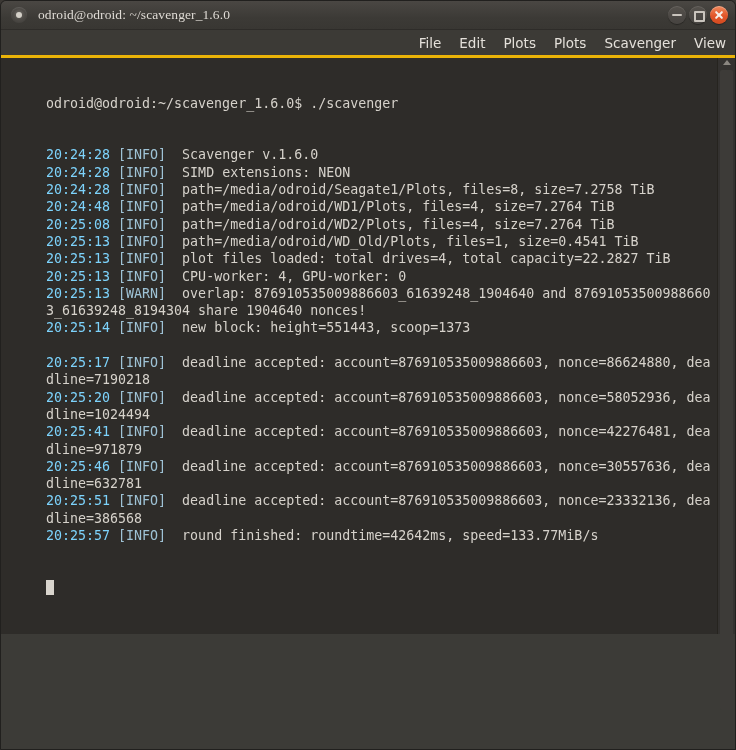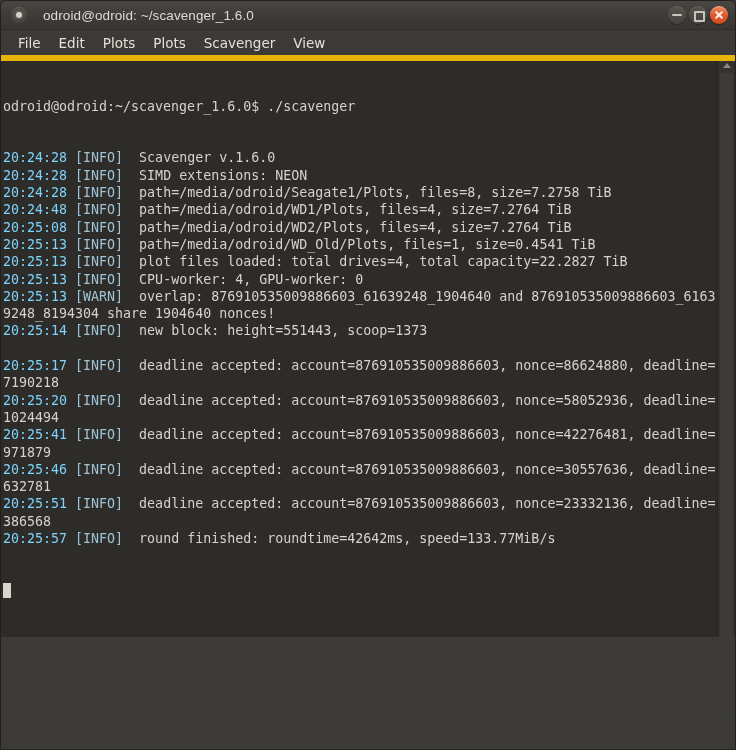--- a/index.html
+++ b/index.html
@@ -47,24 +47,24 @@
   }
   #win-icon::after {
     content: "";
     position: absolute;
     left: 5px; top: 5px;
     width: 6px; height: 6px;
     border-radius: 50%;
     background: #d4d0c8;
   }
   #win-title {
-    margin-left: 16px;
+    margin-left: 11px;
     color: #dfdbd5;
     font-size: 13.5px;
-    font-family: Liberation Sans, sans-serif;
+    font-family: Liberation Serif, serif;
     letter-spacing: 0.1px;
     white-space: nowrap;
   }
   #win-buttons {
     position: absolute;
     right: 7px;
     top: 5px;
     display: flex;
     gap: 3px;
   }
@@ -109,36 +109,38 @@
   .wbtn.close .gl::before { transform: rotate(45deg); }
   .wbtn.close .gl::after  { transform: rotate(-45deg); }
 
   
   #menubar {
     height: 25px;
     background: #3c3a36;
     display: flex;
     align-items: center;
     padding-left: 8px;
-    border-bottom: 6px solid #eab308;
+    border-bottom: 3px solid #eab308;
+    justify-content: flex-end;
   }
   .menu-item {
     color: #e4e0da;
     font-size: 13.5px;
     font-family: "DejaVu Sans", sans-serif;
     padding: 2px 9px;
     white-space: nowrap;
   }
 
   
   #term-wrap {
     position: relative;
     height: 576px;
     background: #2e2c29;
     display: flex;
+    padding-left: 43px;
   }
   #term {
     flex: 1 1 auto;
     background: #2e2c29;
     padding: 2px 0 0 2px;
     overflow: hidden;
     font-family: "DejaVu Sans Mono", monospace;
     font-size: 13.3px;
     line-height: 17.3px;
     color: #d6d2cb;

